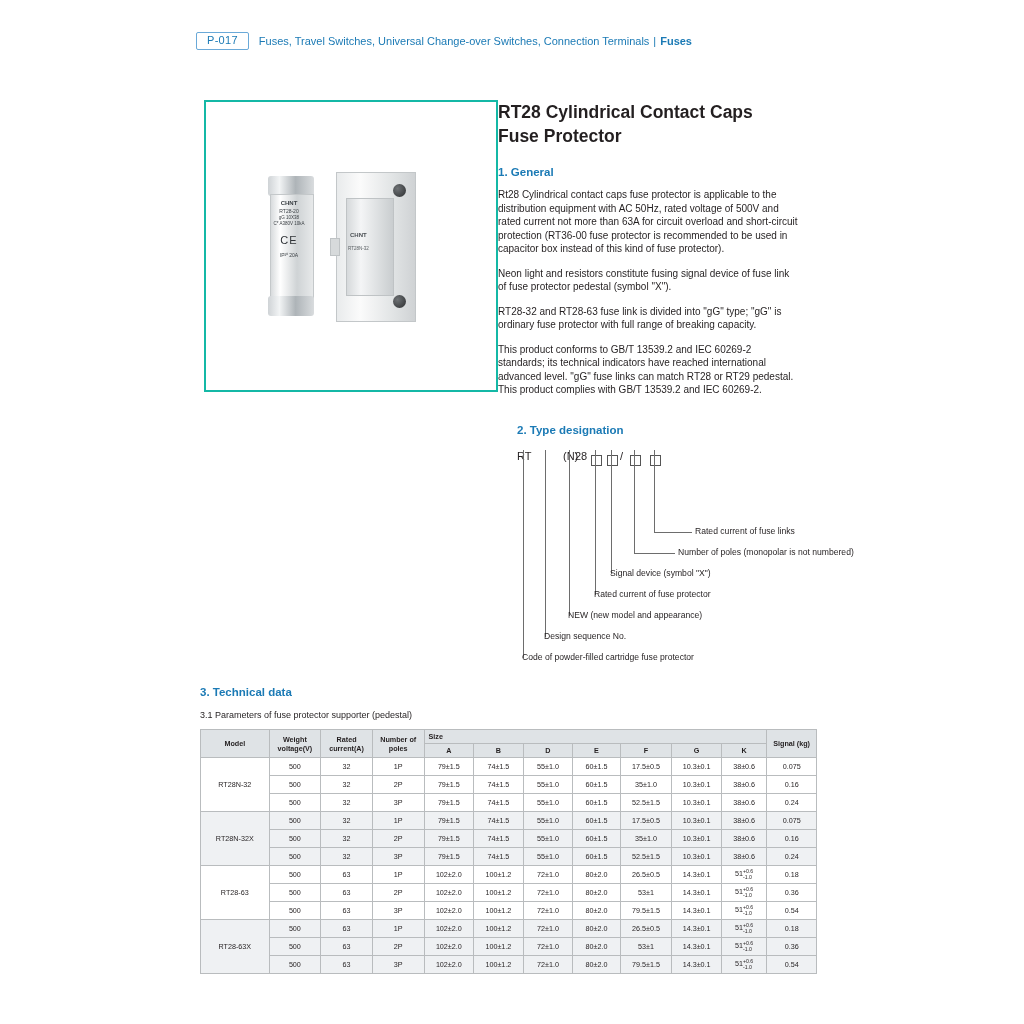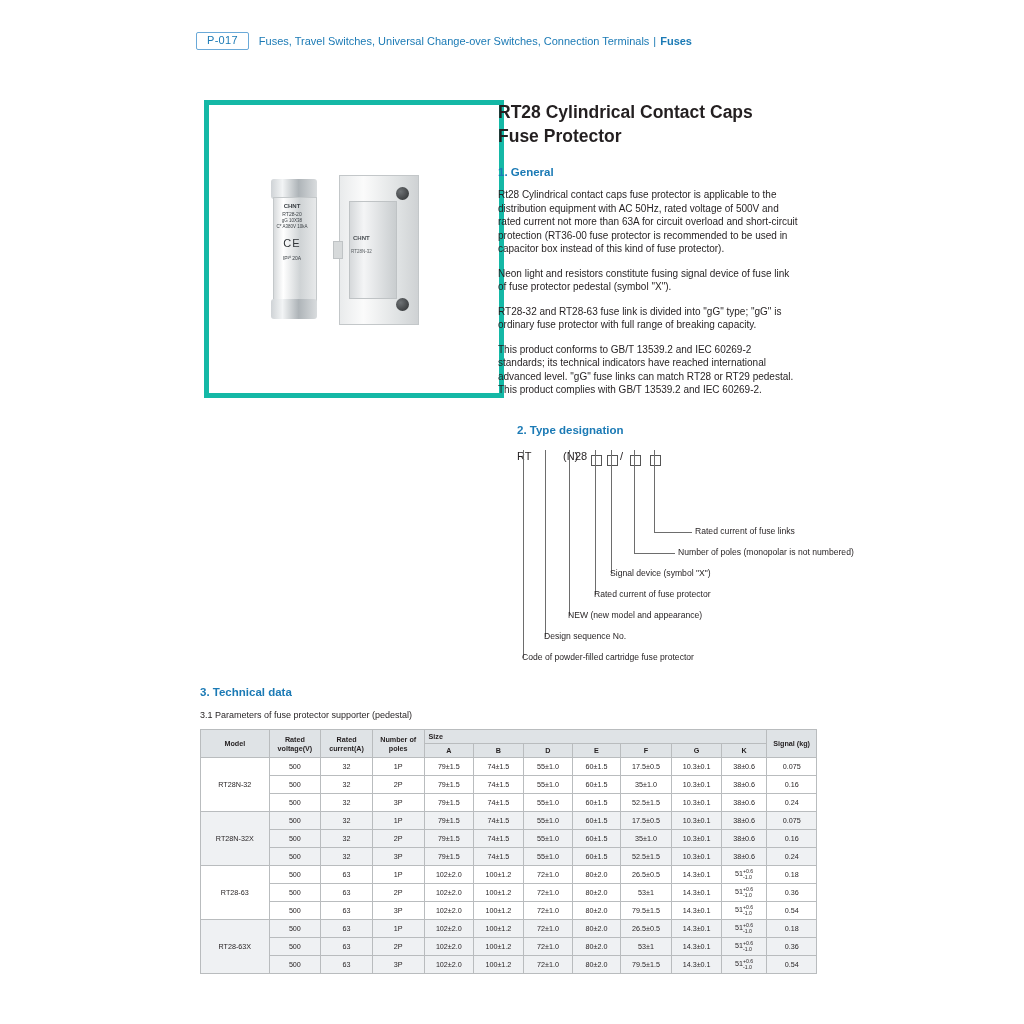--- a/index.html
+++ b/index.html
@@ -20,21 +20,21 @@
     padding:2px 10px 3px 10px;font-size:11px;color:#1b7ab5;
     letter-spacing:.3px;line-height:1;
   }
   .crumb{font-size:11px;color:#1b7ab5;}
   .crumb .sep{color:#1b7ab5;padding:0 4px;}
   .crumb b{font-weight:bold;color:#1b7ab5;}
 
   
   .img-box{
     position:absolute;left:204px;top:100px;width:290px;height:288px;
-    border:5px solid #14b8a6;background:#fff;
+    border:2px solid #14b8a6;background:#fff;
   }
   .prod{position:absolute;left:50%;top:50%;transform:translate(-50%,-50%);
         width:210px;height:160px;}
   
   .fuse{position:absolute;left:22px;top:10px;width:46px;height:140px;}
   .fuse .cap{position:absolute;left:0;width:46px;height:20px;
     background:linear-gradient(to right,#cfd3d6,#f2f4f5 25%,#aeb4b8 60%,#d9dcde);
     border-radius:3px;}
   .fuse .cap.top{top:0;}
   .fuse .cap.bot{top:120px;}
@@ -178,21 +178,21 @@
     <div class="lead-lbl" style="left:5px;top:228px;">Code of powder-filled cartridge fuse protector</div>
   </div>
 
   <div class="tech">
     <h2>3. Technical data</h2>
     <div class="sub">3.1 Parameters of fuse protector supporter (pedestal)</div>
     <table>
       <thead>
         <tr>
           <th rowspan="2" style="width:62px;">Model</th>
-          <th rowspan="2" style="width:46px;">Rated voltage(V)</th>
+          <th rowspan="2" style="width:46px;">Weight voltage(V)</th>
           <th rowspan="2" style="width:46px;">Rated current(A)</th>
           <th rowspan="2" style="width:46px;">Number of poles</th>
           <th colspan="7" style="text-align:left;padding-left:4px;">Size</th>
           <th rowspan="2" style="width:44px;">Signal (kg)</th>
         </tr>
         <tr>
           <th style="width:44px;">A</th>
           <th style="width:44px;">B</th>
           <th style="width:44px;">D</th>
           <th style="width:42px;">E</th>

